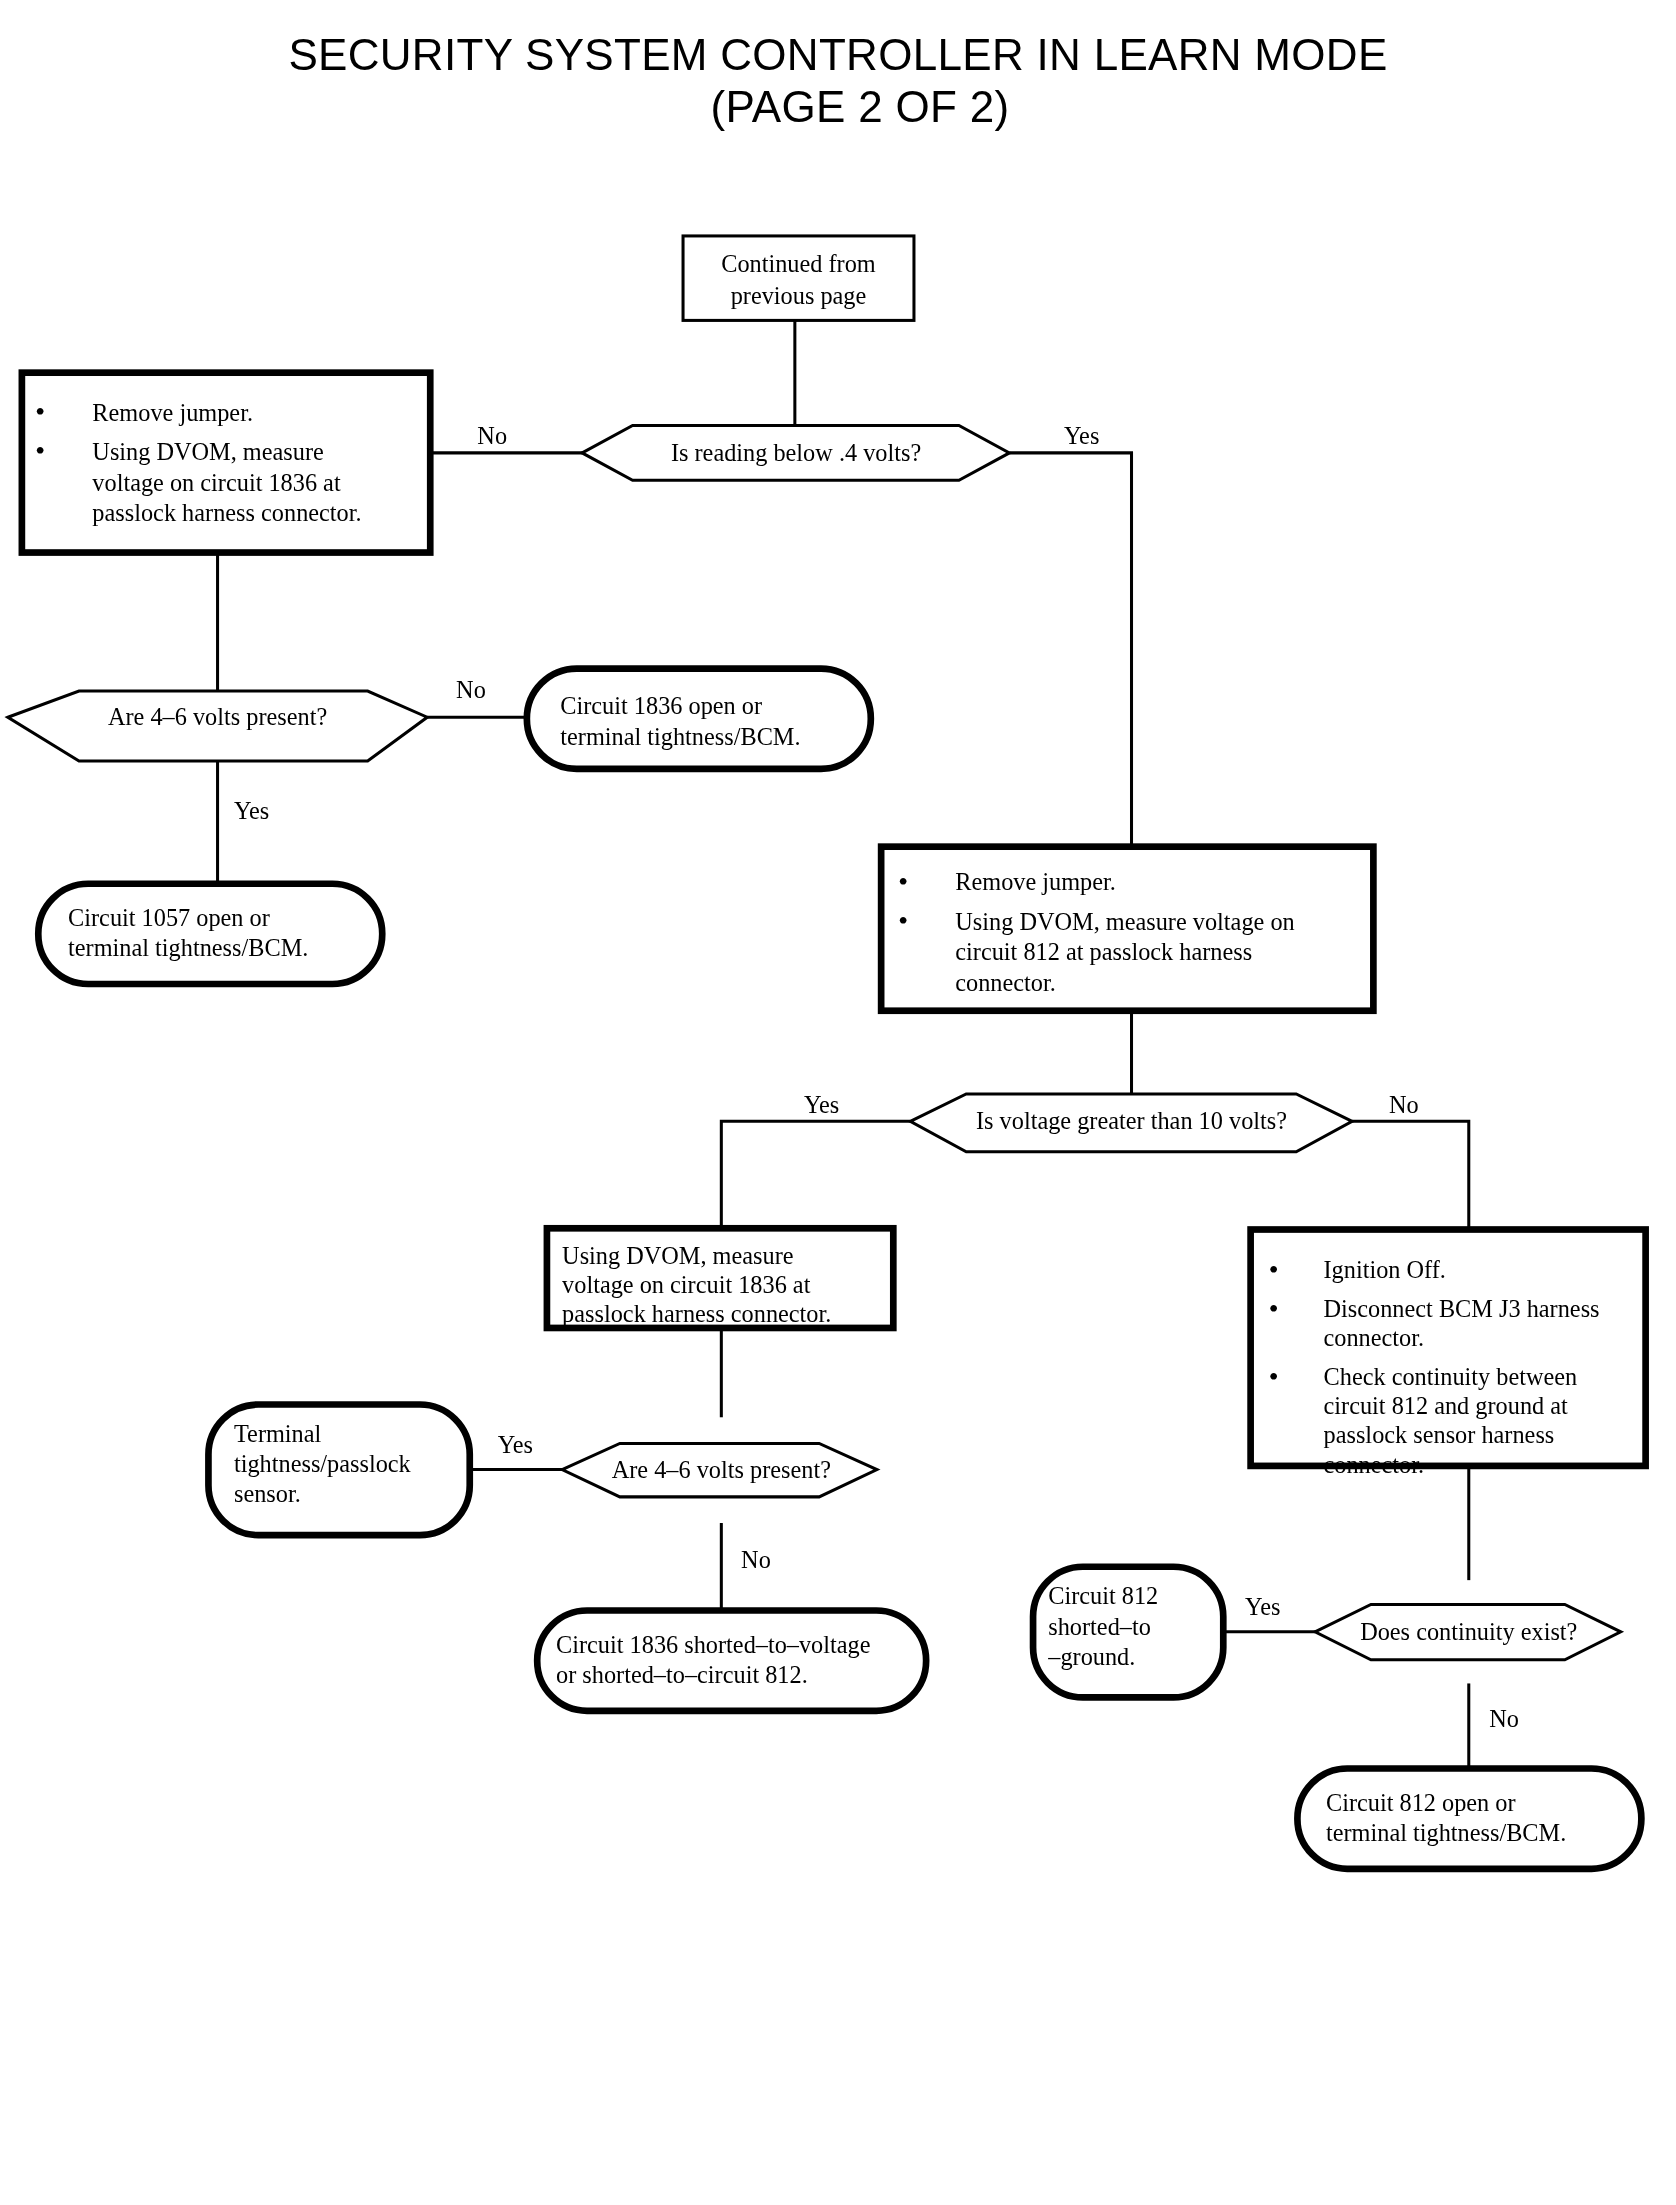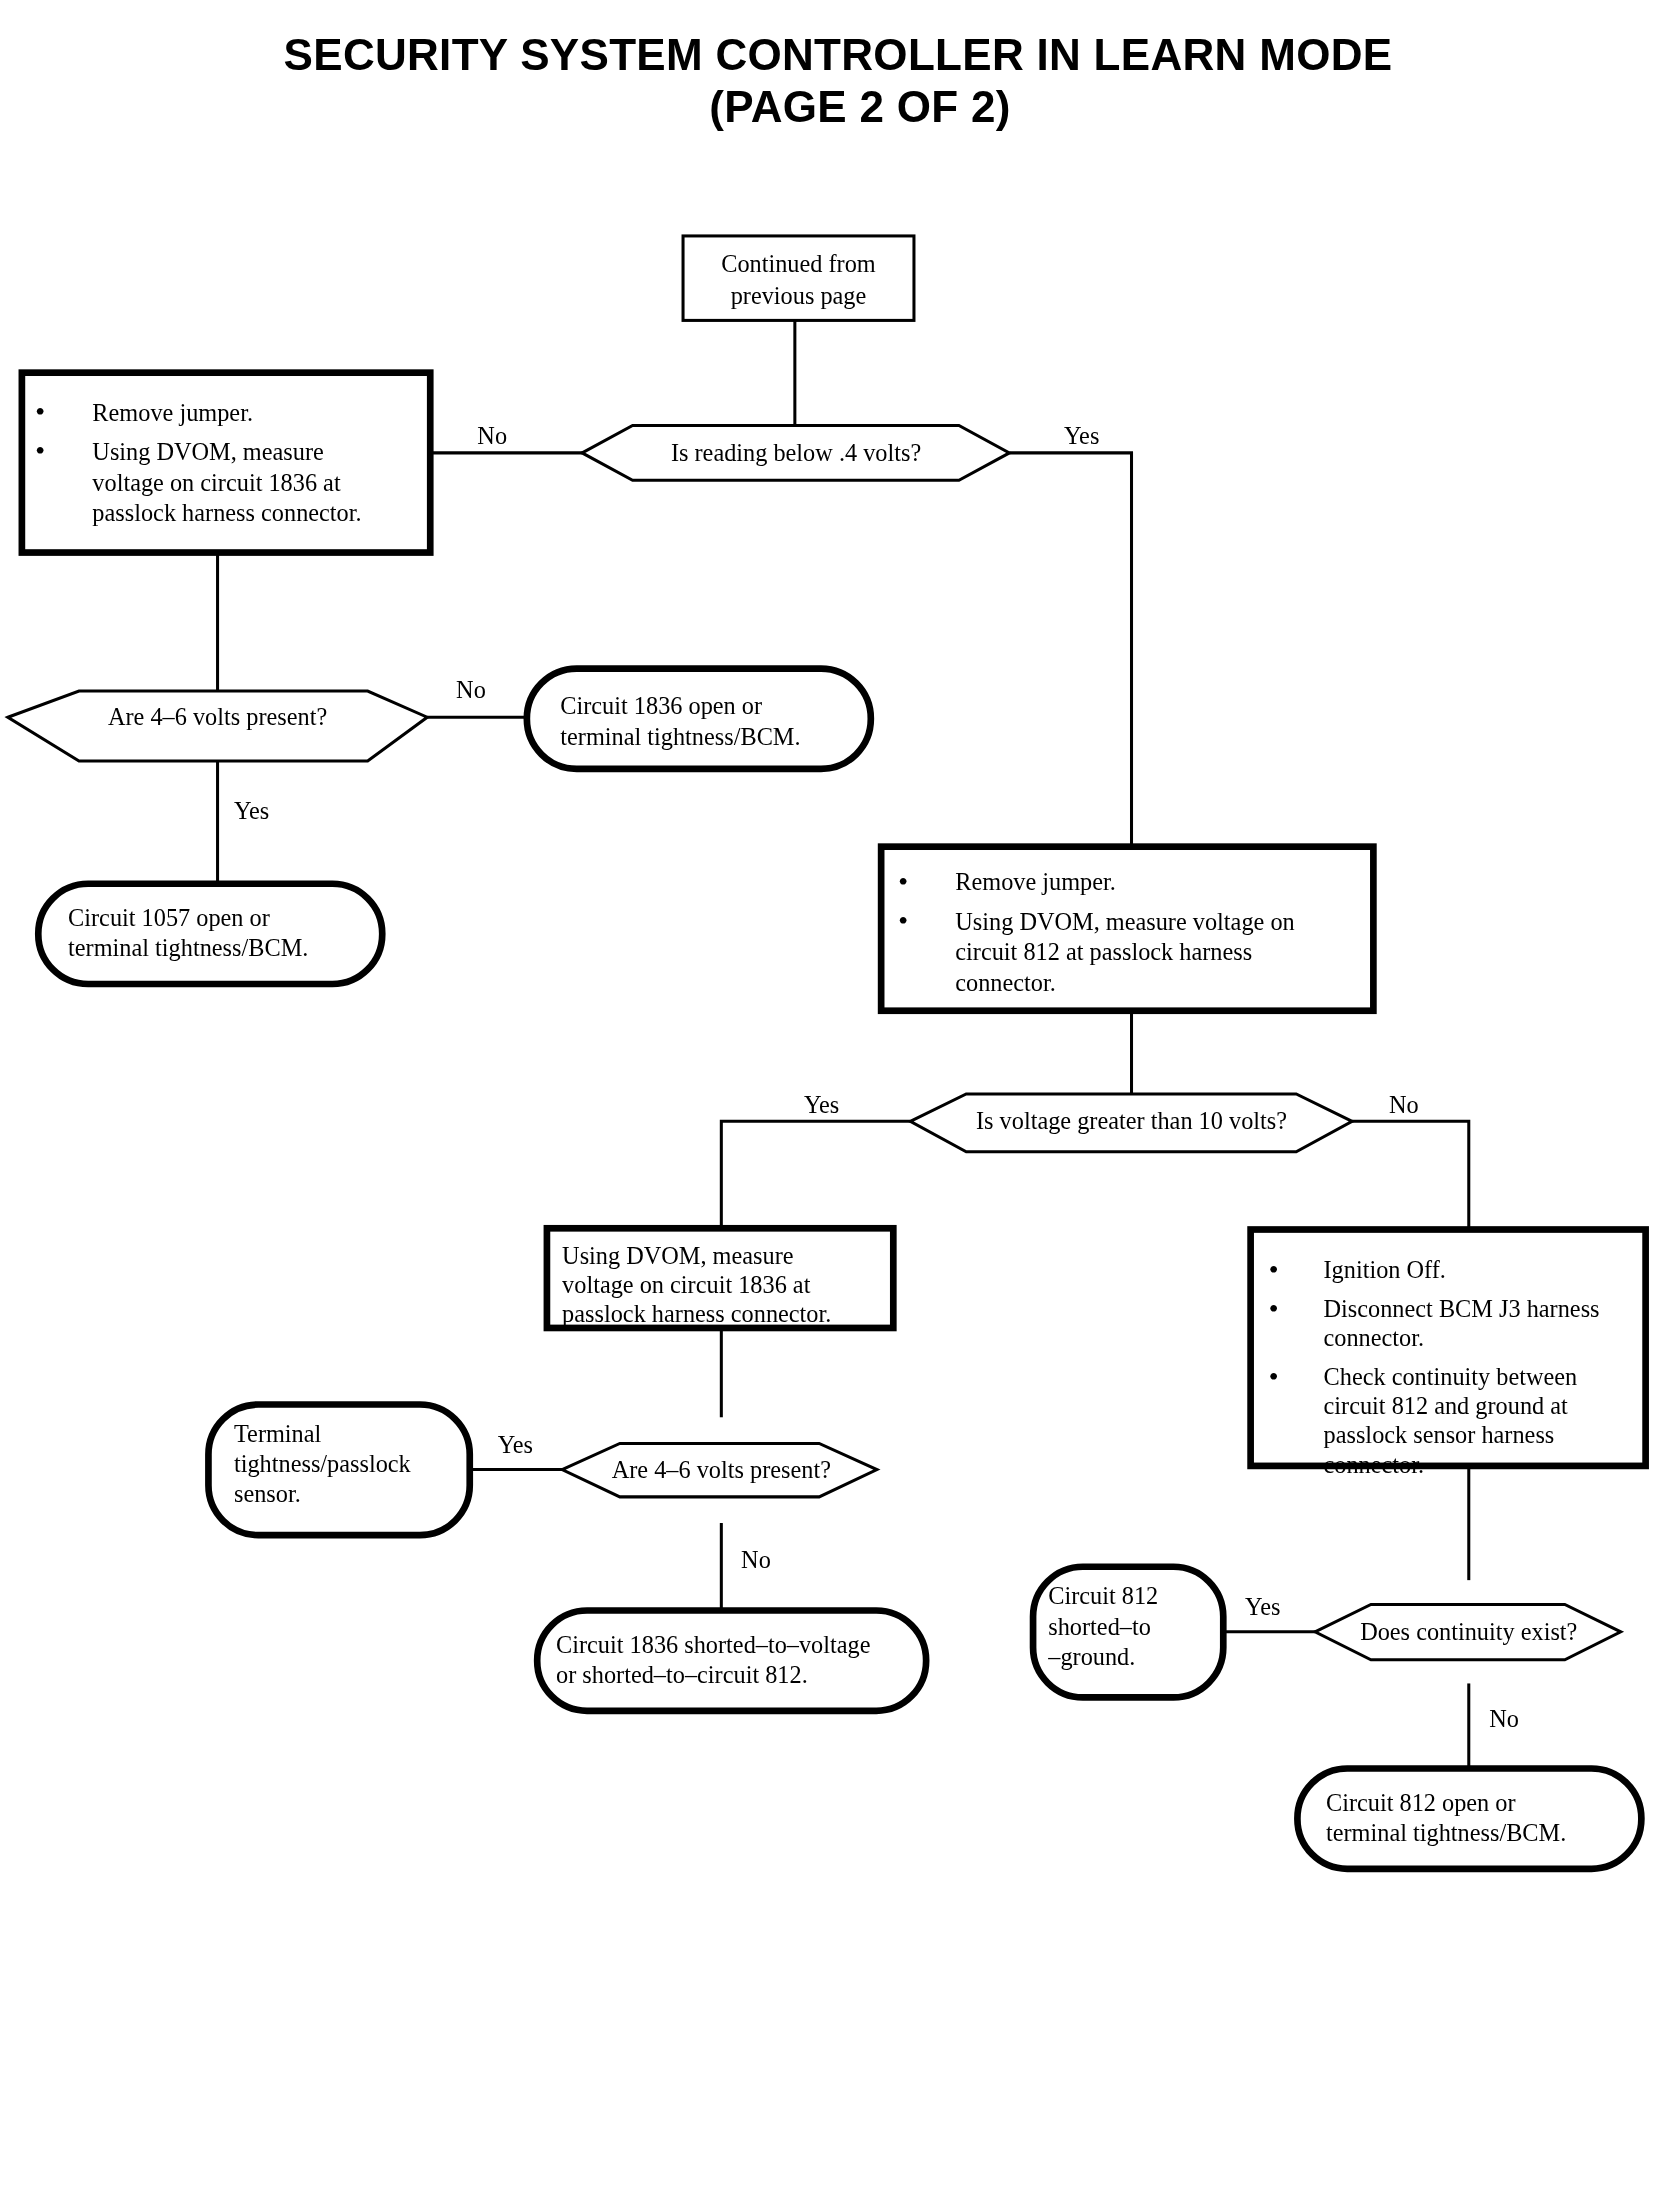--- a/index.html
+++ b/index.html
@@ -17,21 +17,21 @@
   }
 
   .chart-title {
     position: absolute;
     left: 0;
     top: 29px;
     width: 1676px;
     text-align: center;
     font-family: "Liberation Sans", "DejaVu Sans", sans-serif;
     font-size: 44px;
-    font-weight: 700;
+    font-weight: 400;
     letter-spacing: 0.3px;
     line-height: 1.18;
     color: #000;
   }
   .chart-title .line2 { display: block; margin-left: 44px; }
 
   svg.flow {
     position: absolute;
     left: 0;
     top: 0;

